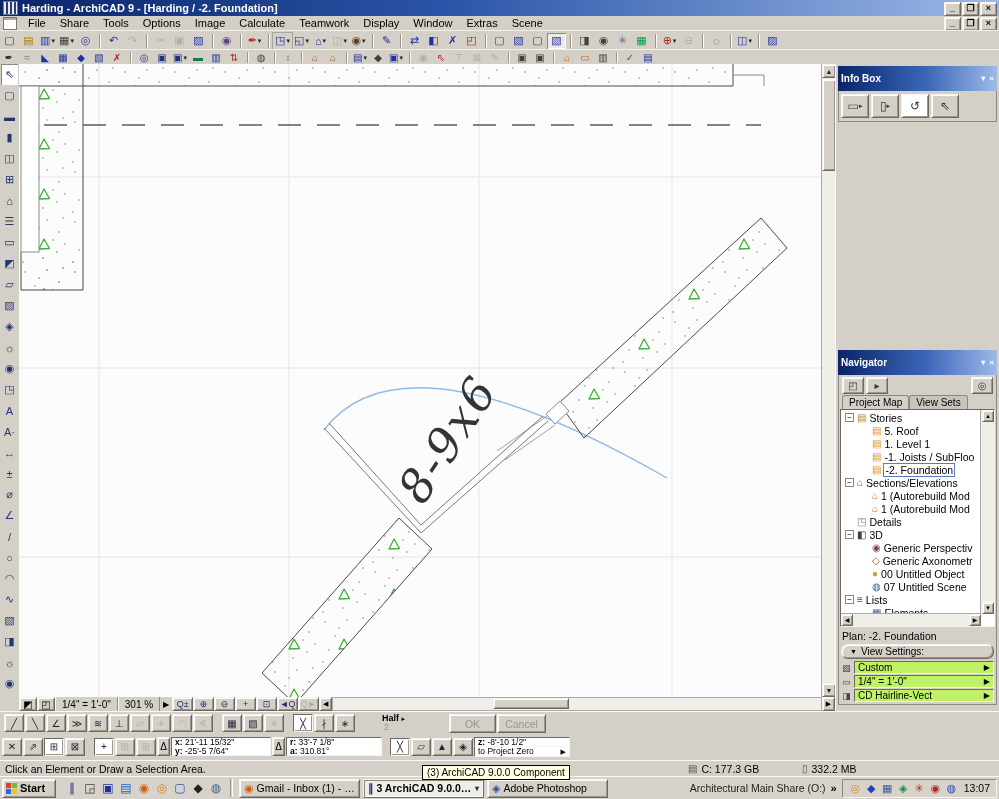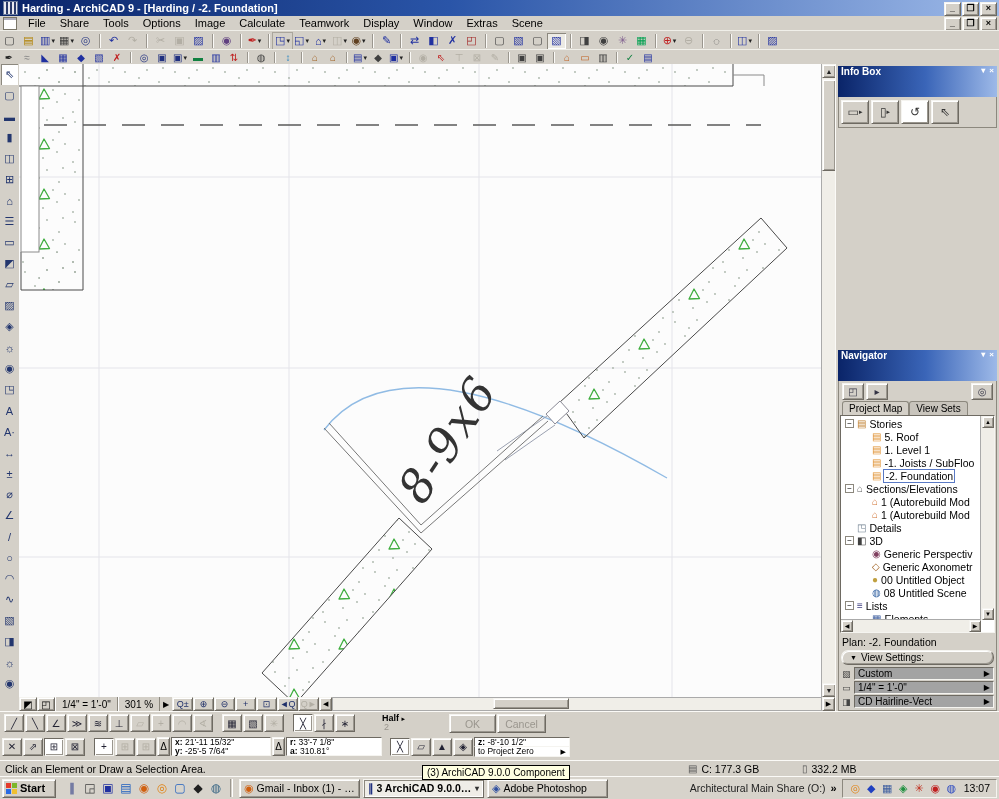--- a/index.html
+++ b/index.html
@@ -55,21 +55,21 @@
   .qlabel{display:flex;align-items:center;justify-content:center;border-left:1px solid #fff;border-right:1px solid #8c887e;padding:0 6px;flex:none;white-space:nowrap;}
   .zbtns{display:flex;flex:none;}
   .zbtn{width:21px;display:flex;align-items:center;justify-content:center;font-size:9px;color:#20306a;flex:none;box-sizing:border-box;}
   .zbtn.disabled{color:#b2aea4;}
   .hstrack{flex:1;position:relative;background:#f0eee8;border:1px solid #aaa;box-sizing:border-box;}
   .hthumb{position:absolute;left:160px;top:0;width:76px;height:11px;box-sizing:border-box;}
 
   
   .rightdock{position:absolute;left:835px;top:64px;width:164px;height:647px;background:#d4d0c8;border-left:1px solid #fbfaf7;box-sizing:border-box;}
   .panel{position:absolute;left:2px;width:159px;}
-  .panel-title{height:31px;background:linear-gradient(90deg,#0a2468,#3a65b8 55%,#9db9e8);color:#fff;display:flex;padding:0 3px;font-size:10px;font-weight:bold;}
+  .panel-title{height:25px;background:linear-gradient(90deg,#0a2468,#3a65b8 55%,#9db9e8);color:#fff;display:flex;align-items:center;padding:0 3px;font-size:10px;font-weight:bold;}
   .pt-sp{flex:1;}
   .pt-ctl{font-size:8px;margin-left:4px;color:#fff;}
   .ibrow{display:flex;align-items:center;gap:2px;padding:3px 2px;background:#d4d0c8;border:1px solid #8c887e;border-top:none;}
   .ibtn{width:26px;height:22px;display:flex;align-items:center;justify-content:center;font-size:12px;color:#333;}
   .ibtn.dd::after{content:"▸";font-size:7px;}
   .ibtn.pressed{background:#fff;}
   .navwrap{background:#d4d0c8;border:1px solid #8c887e;border-top:none;padding:1px;}
   .navtools{display:flex;align-items:center;height:19px;padding:0 2px;gap:2px;}
   .nbtn{width:20px;height:15px;display:flex;align-items:center;justify-content:center;font-size:10px;color:#334;}
   .navtools .nbtn:last-child{margin-left:auto;}
@@ -84,21 +84,21 @@
   .ticon{font-size:10px;flex:none;}
   .tlabel{color:#000;}
   .trow.selected .tlabel{border:1px solid #5a7ac5;margin:-1px;padding:0 1px;}
   .tvscroll{position:absolute;right:0;top:0;width:13px;bottom:12px;background:#f0eee8;border-left:1px solid #aaa;}
   .thscroll{position:absolute;left:0;right:13px;bottom:0;height:12px;background:#f0eee8;border-top:1px solid #aaa;}
   .minibtn{position:absolute;width:12px;height:12px;font-size:6px;line-height:11px;text-align:center;box-sizing:border-box;}
   .planlbl{font-size:10.5px;padding:3px 2px 1px 2px;}
   .vsbtn{height:13px;margin:1px 1px 2px 1px;border-radius:7px;display:flex;align-items:center;gap:4px;padding:0 8px;font-size:10px;}
   .setrow{display:flex;align-items:center;height:13px;margin:1px 1px;gap:2px;}
   .seticon{width:11px;text-align:center;font-size:9px;color:#444;flex:none;}
-  .setcombo{flex:1;height:13px;background:#a3a3a3;border:1px solid;border-color:#6e6a62 #f5f4f0 #f5f4f0 #6e6a62;display:flex;align-items:center;font-size:10px;padding:0 3px;box-sizing:border-box;}
+  .setcombo{flex:1;height:13px;background:#bef264;border:1px solid;border-color:#6e6a62 #f5f4f0 #f5f4f0 #6e6a62;display:flex;align-items:center;font-size:10px;padding:0 3px;box-sizing:border-box;}
   .setcombo .arr{margin-left:auto;font-size:8px;}
 
   
   .controlarea{position:absolute;left:0;top:711px;width:999px;height:49px;background:#d4d0c8;border-top:1px solid #fbfaf7;}
   .rowA{position:absolute;left:4px;top:2px;display:flex;gap:1px;align-items:center;}
   .rowB{position:absolute;left:2px;top:25px;display:flex;gap:1px;align-items:center;}
   .cbtn{width:20px;height:18px;display:flex;align-items:center;justify-content:center;font-size:10px;color:#223;flex:none;box-sizing:border-box;}
   .cbtn.disabled{color:#b2aea4;}
   .cbtn.pressed{background:#fff;border-color:#6e6a62 #f5f4f0 #f5f4f0 #6e6a62;}
   .cbtn.sep{margin-left:8px;}
@@ -705,21 +705,21 @@
                 <span class="tlabel">Generic Axonometr</span>
               </div>
               <div class="trow" style="padding-left: 19px; color: rgb(192, 160, 64);">
                 <span class="exp"></span>
                 <span class="ticon">●</span>
                 <span class="tlabel">00 Untitled Object</span>
               </div>
               <div class="trow" style="padding-left: 19px; color: rgb(48, 96, 160);">
                 <span class="exp"></span>
                 <span class="ticon">◍</span>
-                <span class="tlabel">08 Untitled Scene</span>
+                <span class="tlabel">07 Untitled Scene</span>
               </div>
               <div class="trow" style="padding-left: 4px; color: rgb(64, 64, 128);">
                 <span class="exp">−</span>
                 <span class="ticon">≡</span>
                 <span class="tlabel">Lists</span>
               </div>
               <div class="trow" style="padding-left: 19px; color: rgb(64, 96, 160);">
                 <span class="exp"></span>
                 <span class="ticon">▦</span>
                 <span class="tlabel">Elements</span>

